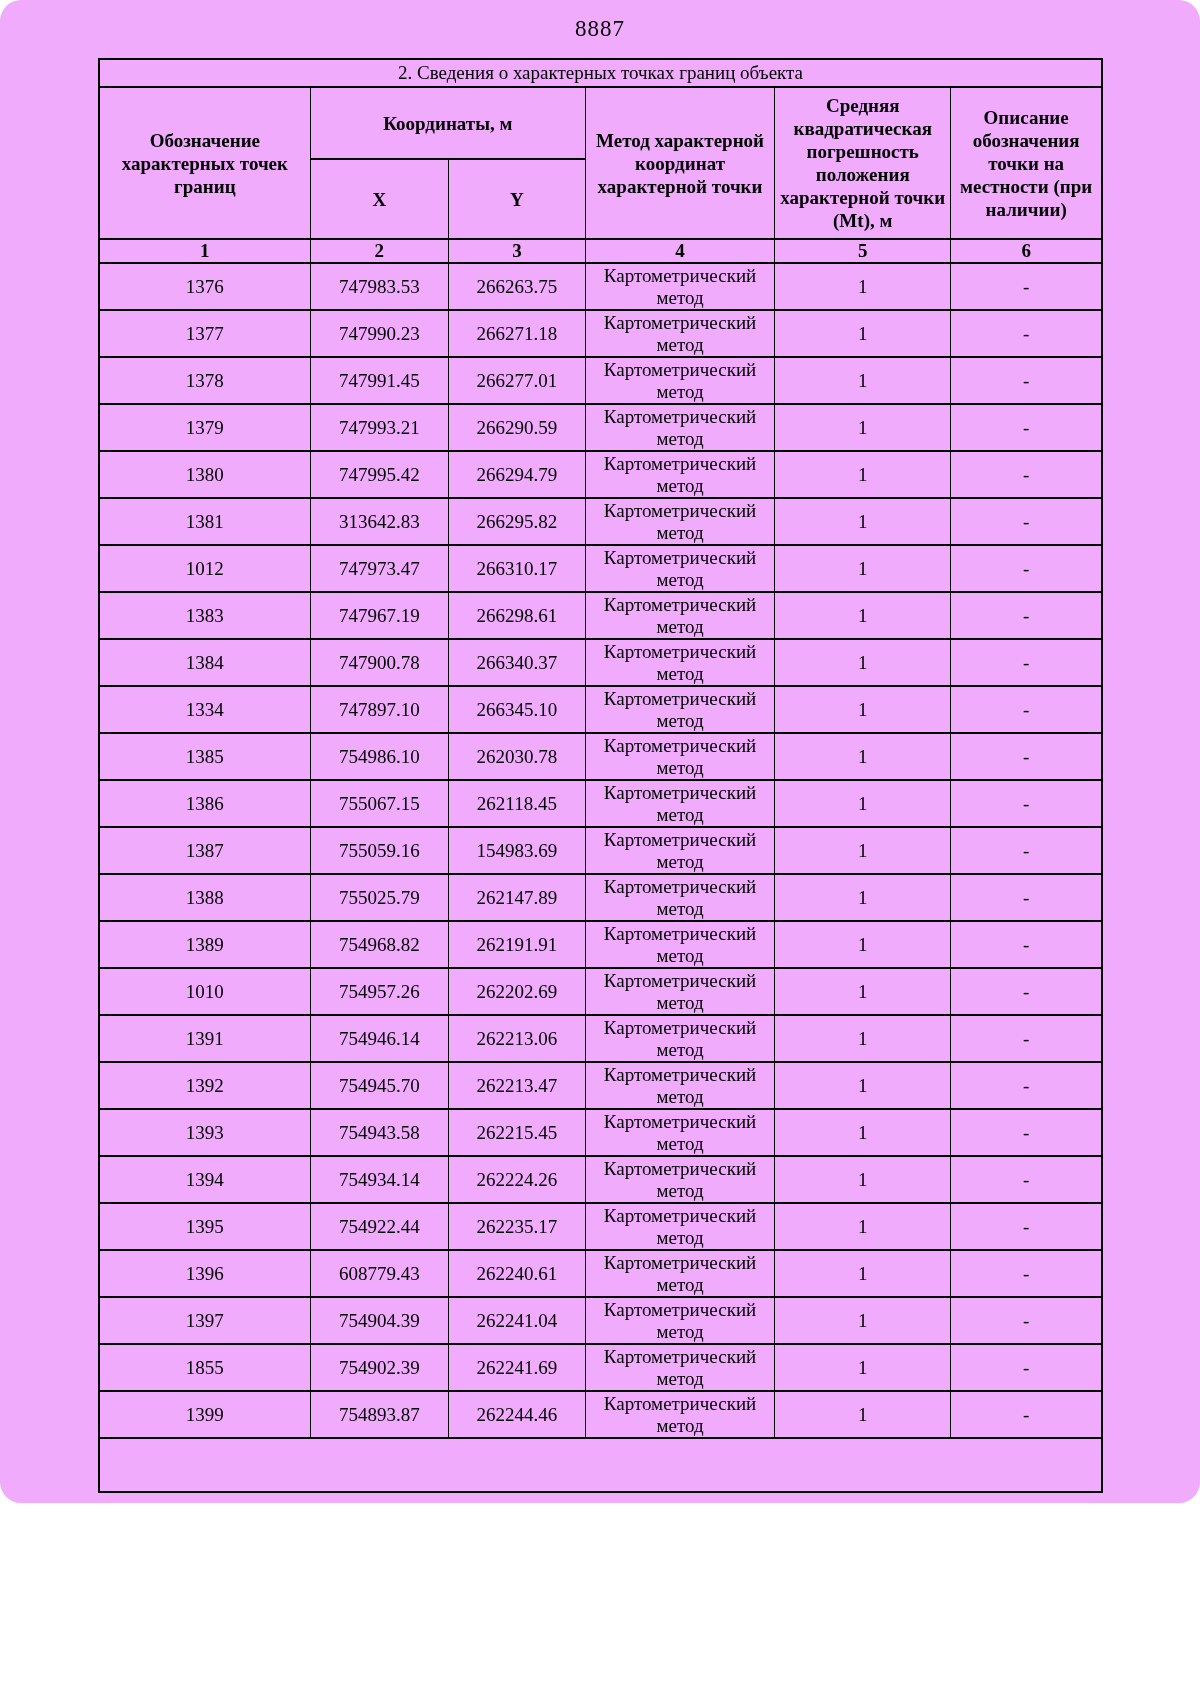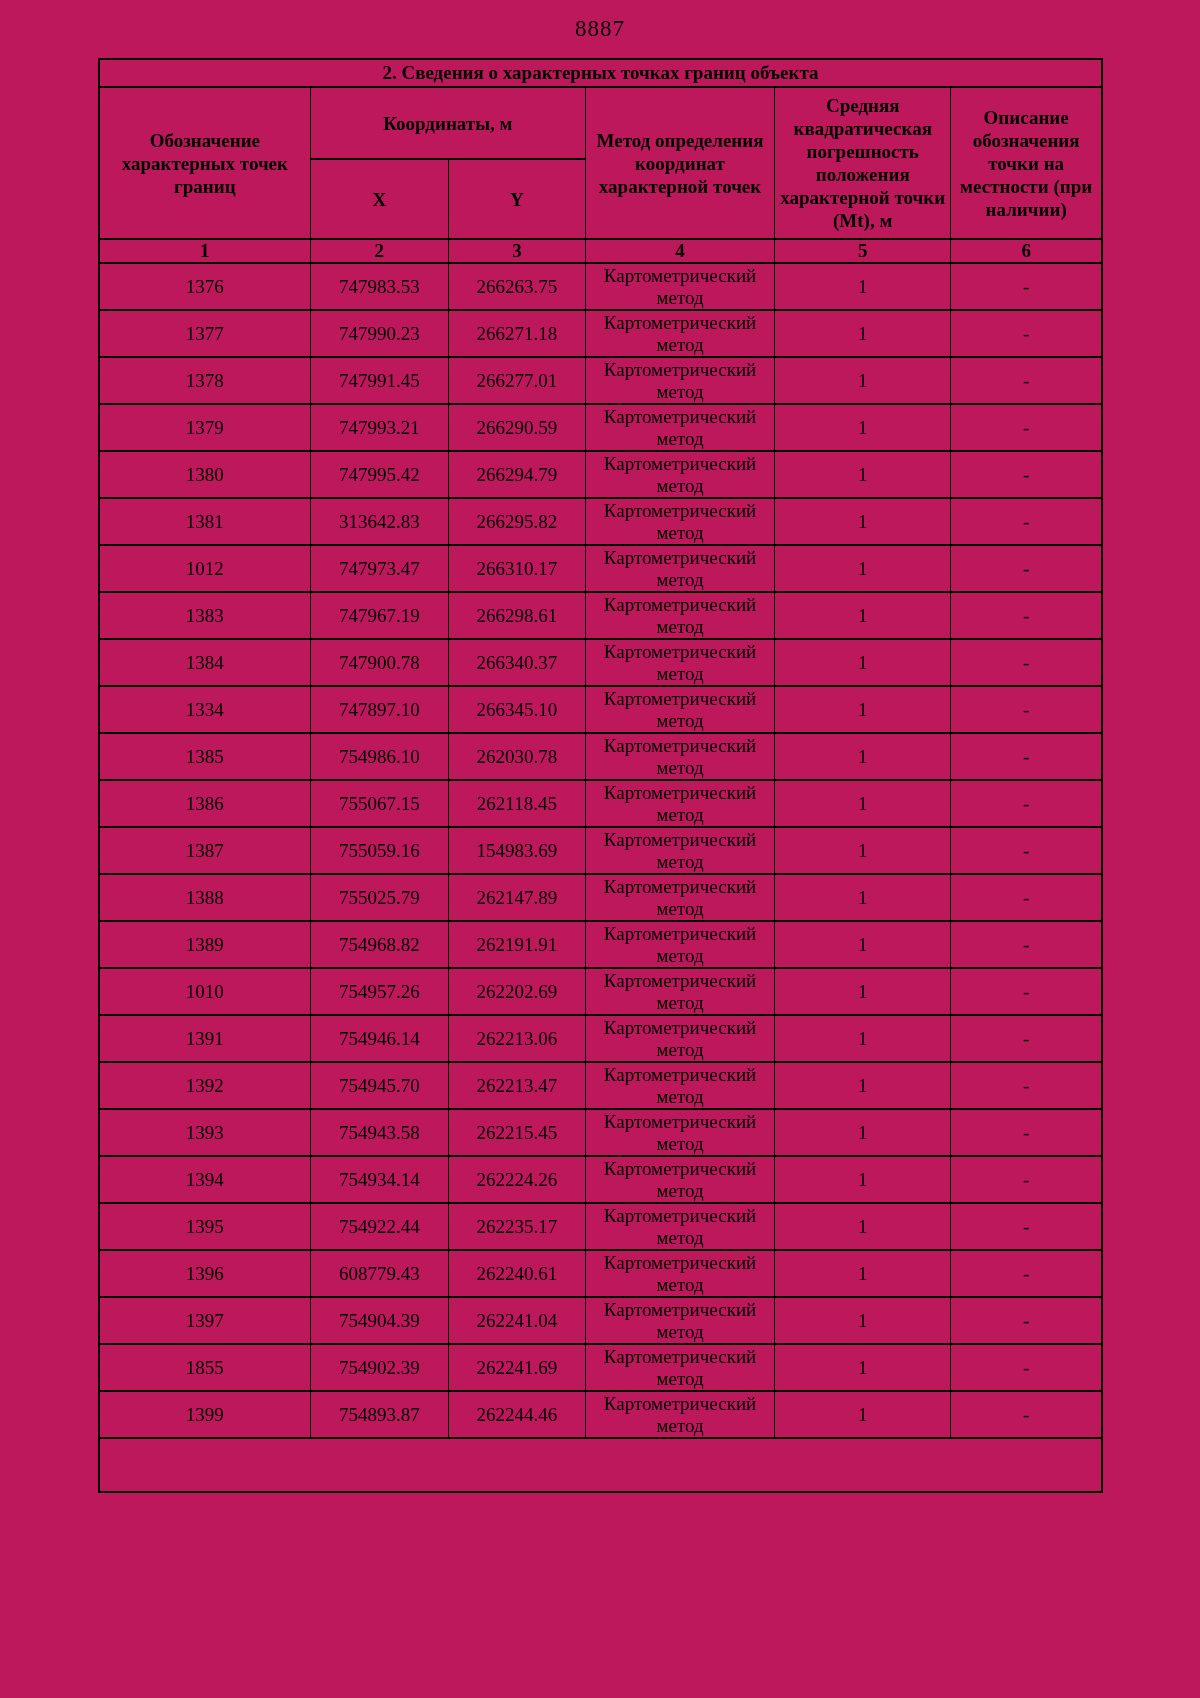--- a/index.html
+++ b/index.html
@@ -5,23 +5,24 @@
   html, body {
     margin: 0;
     padding: 0;
     background: #ffffff;
     color: #000000;
     font-family: "Liberation Serif", "DejaVu Serif", serif;
   }
   .page {
     position: relative;
     width: 1200px;
-    height: 1698px;
-    background: #be185d;
+    height: 1503px;
+    background: #f0abfc;
     overflow: hidden;
+    border-radius: 21px;
   }
   .page-number {
     position: absolute;
     top: 16px;
     left: 0;
     width: 1200px;
     text-align: center;
     font-size: 23px;
     letter-spacing: 1px;
   }
@@ -41,21 +42,21 @@
     text-align: center;
     vertical-align: middle;
     font-size: 19px;
     padding: 0 4px;
     overflow: hidden;
   }
   .title-row td {
     text-align: left;
     padding: 2px 6px;
     height: 26px;
-    font-weight: bold;
+    font-weight: normal;
   }
   th { font-weight: bold; line-height: 23px; padding: 0 8px; }
   .hrow1 th.group-header { height: 70px; }
   .hrow2 th { height: 78px; }
   .num-row td { height: 22px; font-weight: bold; }
   .data-row td { height: 45px; line-height: 22px; }
   .empty-row td { height: 52px; }
   .c1 { width: 211px; }
   .c2 { width: 138px; }
   .c3 { width: 137px; }
@@ -79,21 +80,21 @@
         <col class="c5">
         <col class="c6">
     </colgroup>
     <tbody>
       <tr class="title-row">
         <td colspan="6">2. Сведения о характерных точках границ объекта</td>
       </tr>
       <tr class="hrow1">
         <th rowspan="2">Обозначение характерных точек границ</th>
         <th colspan="2" class="group-header">Координаты, м</th>
-        <th rowspan="2">Метод определения координат характерной точек</th>
+        <th rowspan="2">Метод характерной координат характерной точки</th>
         <th rowspan="2">Средняя квадратическая погрешность положения характерной точки (Mt), м</th>
         <th rowspan="2">Описание обозначения точки на местности (при наличии)</th>
       </tr>
       <tr class="hrow2">
         <th>X</th>
         <th>Y</th>
       </tr>
       <tr class="num-row">
         <td>1</td>
         <td>2</td>

